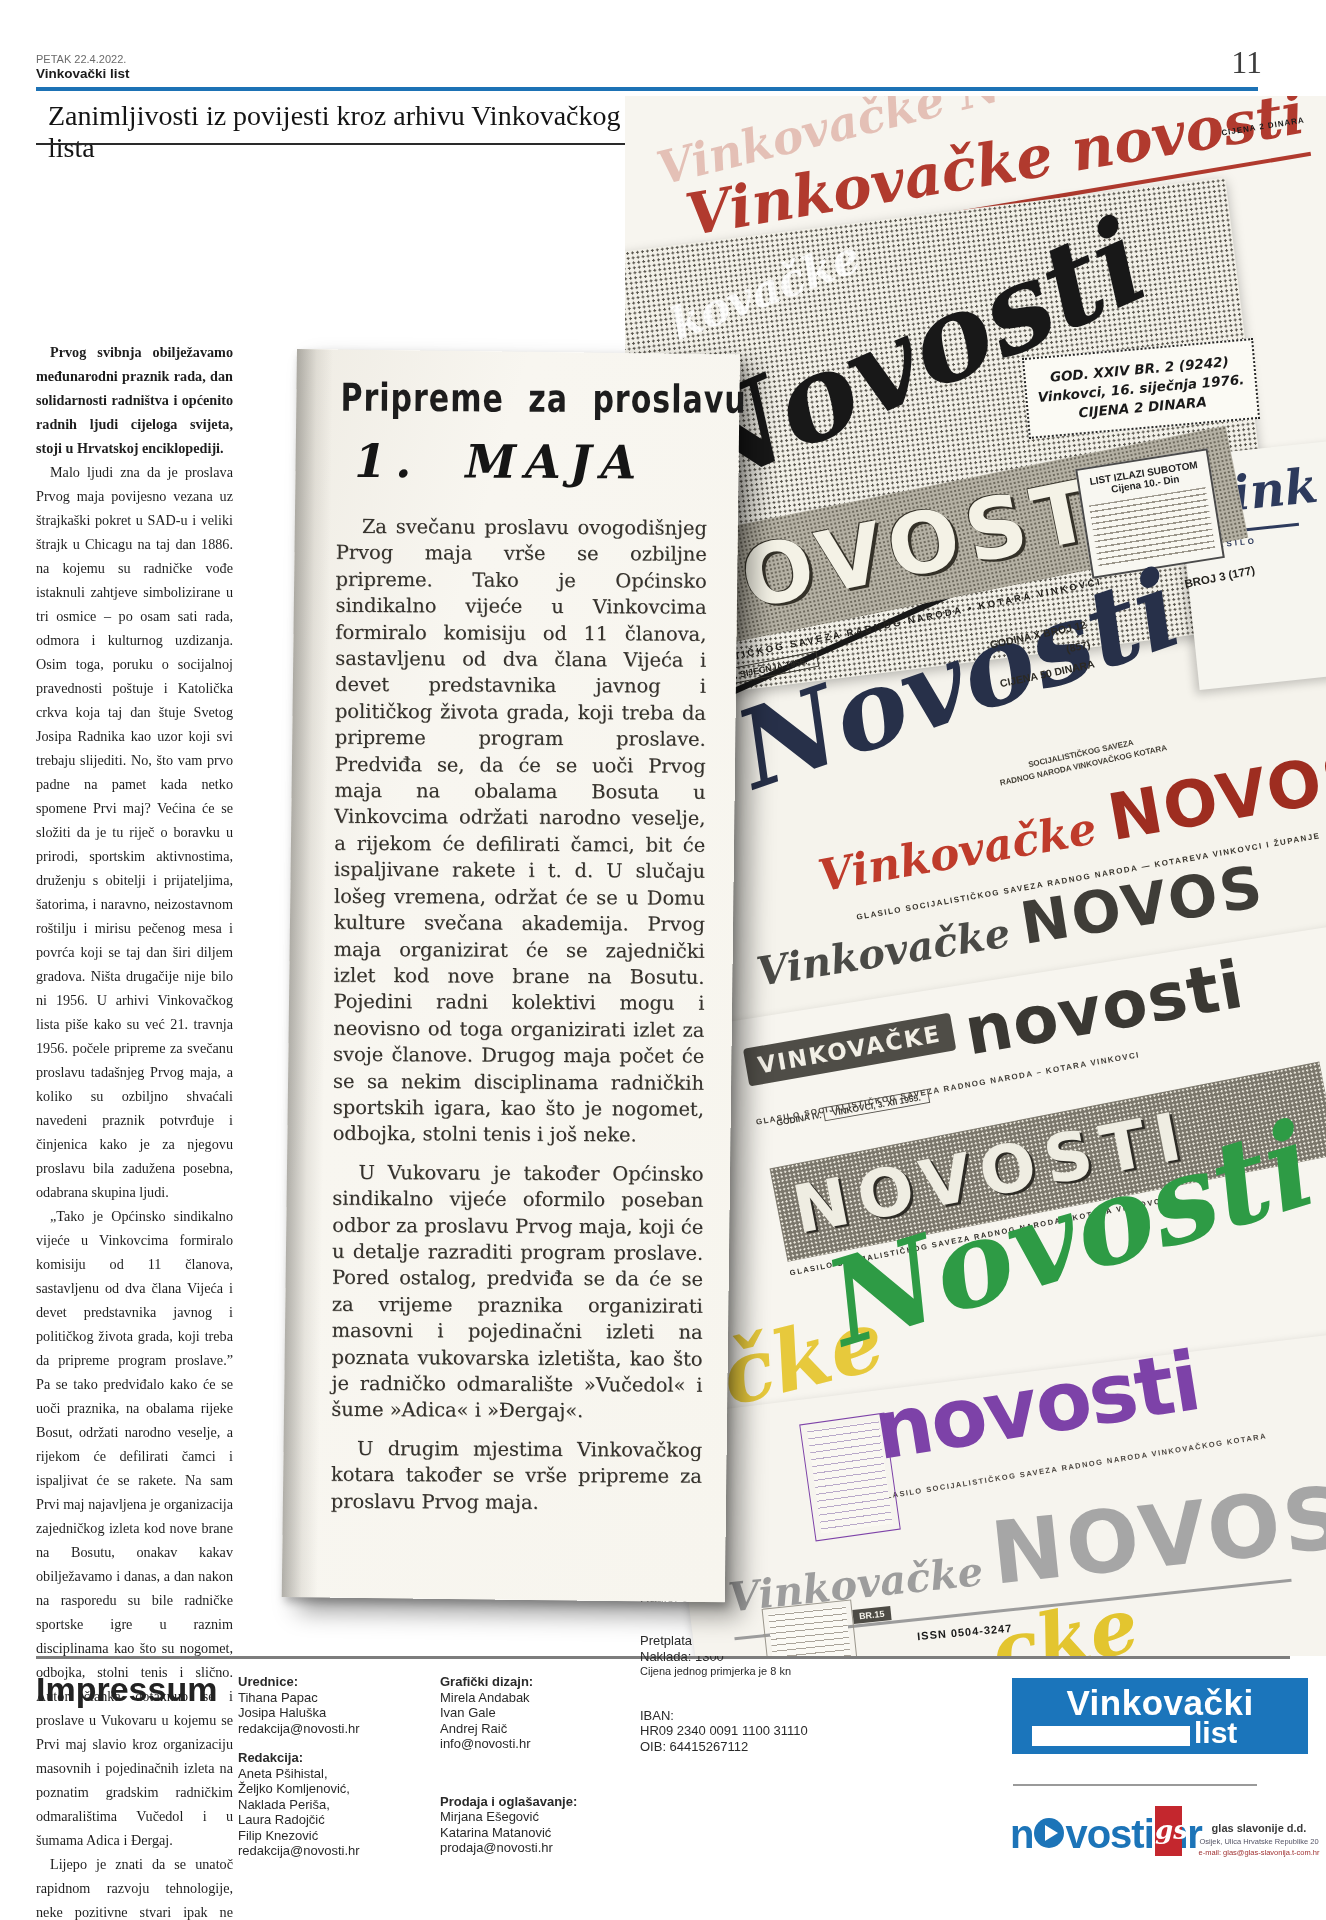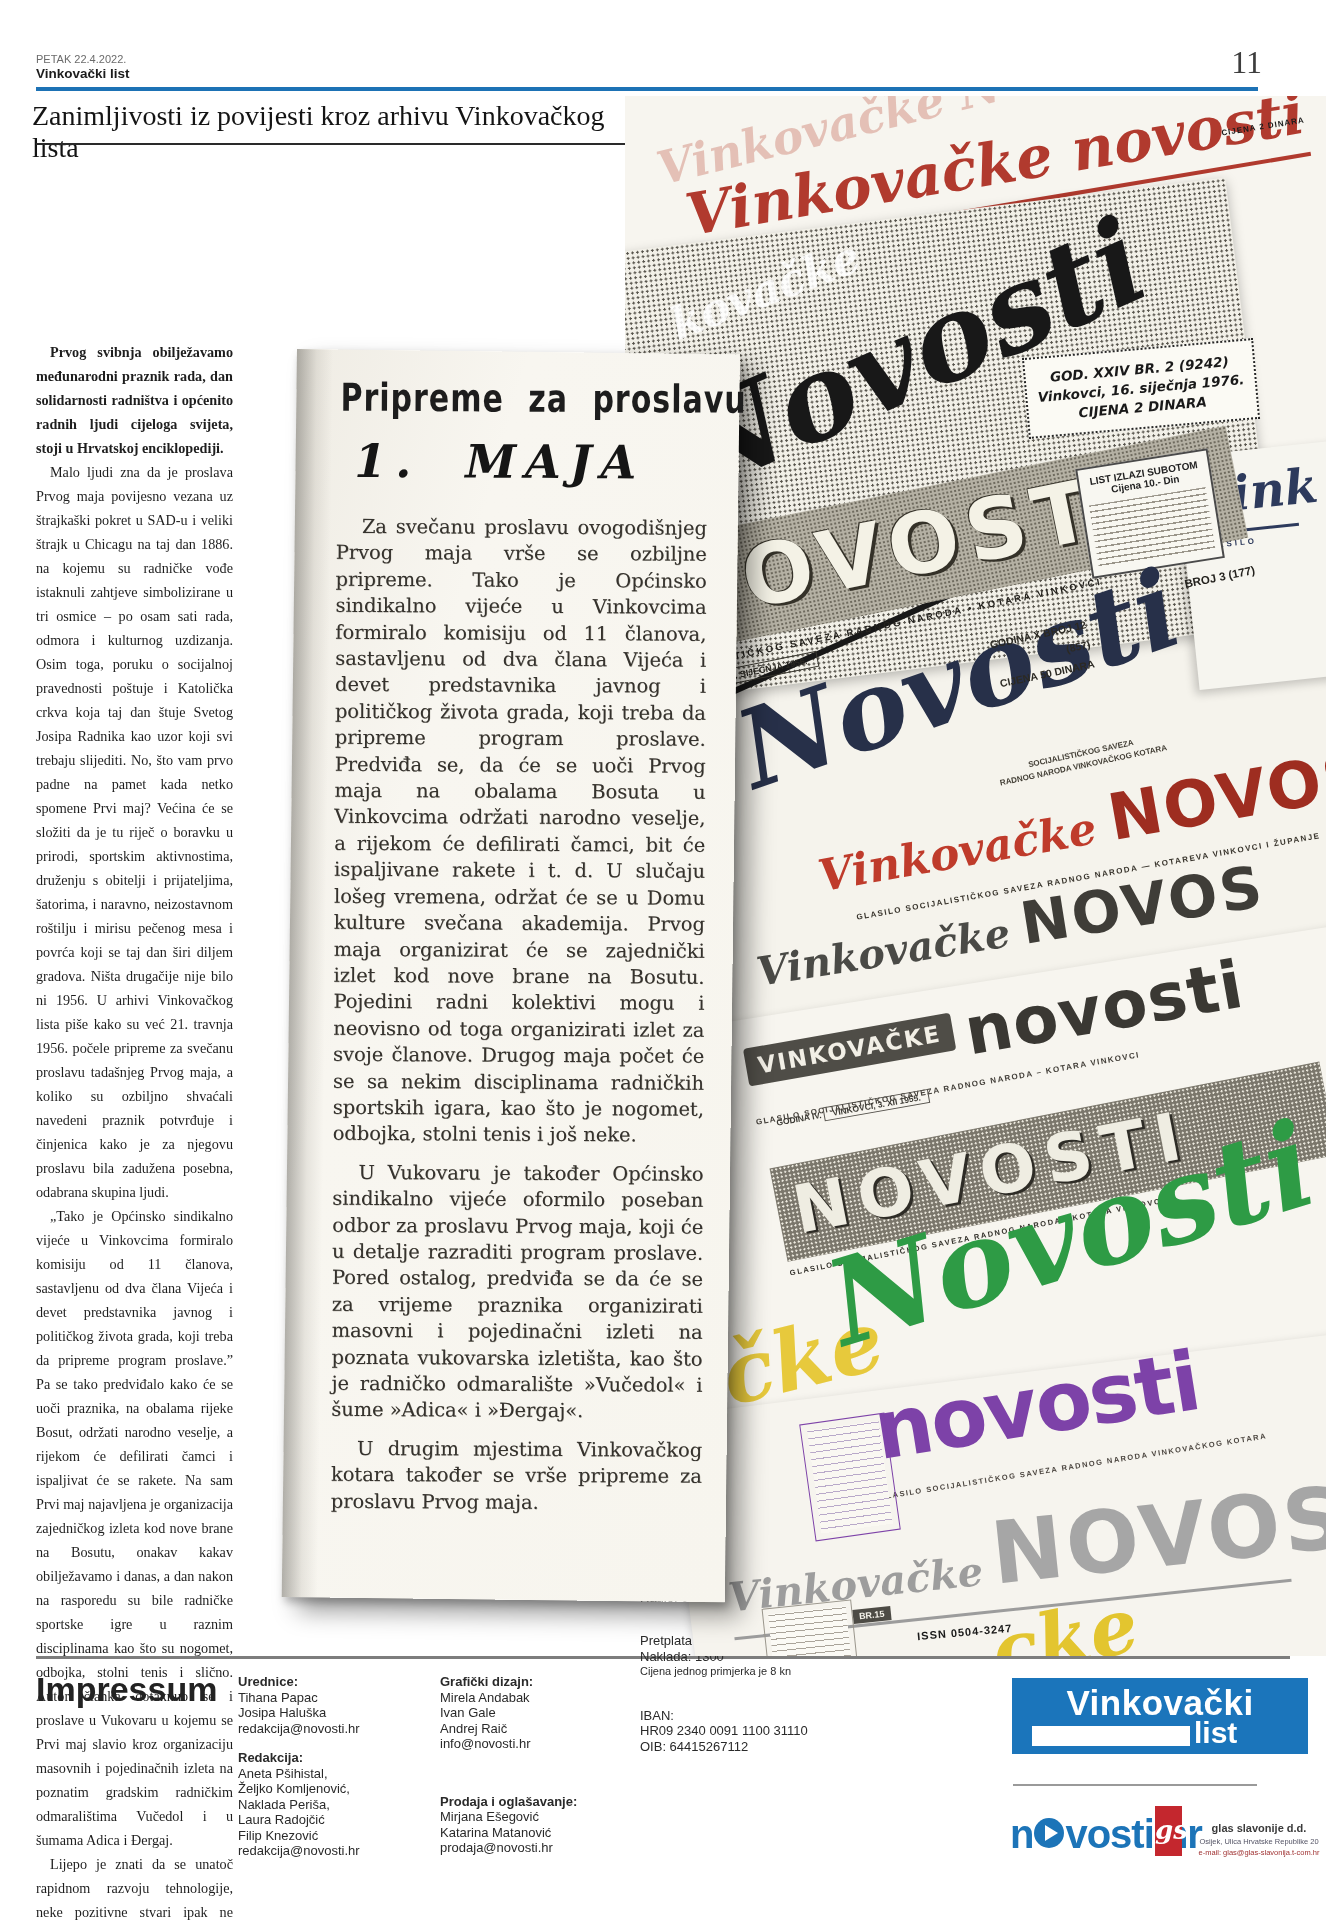--- a/index.html
+++ b/index.html
@@ -5,21 +5,21 @@
   html,body{margin:0;padding:0;background:#ffffff;}
   .page{position:relative;width:1326px;height:1920px;background:#fff;overflow:hidden;
         font-family:"Liberation Sans",sans-serif;color:#1a1a1a;}
   
   .hdr-date{position:absolute;left:36px;top:53px;font-size:11px;color:#6b6b6b;}
   .hdr-pub{position:absolute;left:36px;top:66px;font-size:13.5px;font-weight:bold;color:#1c1c1c;}
   .hdr-pagenum{position:absolute;right:64px;top:44px;font-family:"Liberation Serif",serif;
                font-size:32px;font-weight:400;color:#3d3d3d;}
   .hdr-rule{position:absolute;left:36px;top:87px;width:1222px;height:4px;background:#1d72b5;}
   
-  .kicker{position:absolute;left:32px;top:100px;width:610px;font-family:"Liberation Serif",serif;
+  .kicker{position:absolute;left:48px;top:100px;width:610px;font-family:"Liberation Serif",serif;
           font-size:28px;color:#141414;}
   .kicker-rule{position:absolute;left:36px;top:143px;width:612px;height:2px;background:#2a2a2a;}
   .headline{position:absolute;left:36px;top:152px;width:612px;font-family:"Liberation Serif",serif;
             font-weight:bold;font-size:46px;line-height:1.07;color:#101010;letter-spacing:-0.5px;}
   
   .article{position:absolute;left:36px;top:340px;width:197px;font-family:"Liberation Serif",serif;
            font-size:14.2px;line-height:24px;text-align:justify;color:#1e1e1e;}
   .article p{margin:0;text-indent:14px;}
   .article .lead{font-weight:bold;}
   

